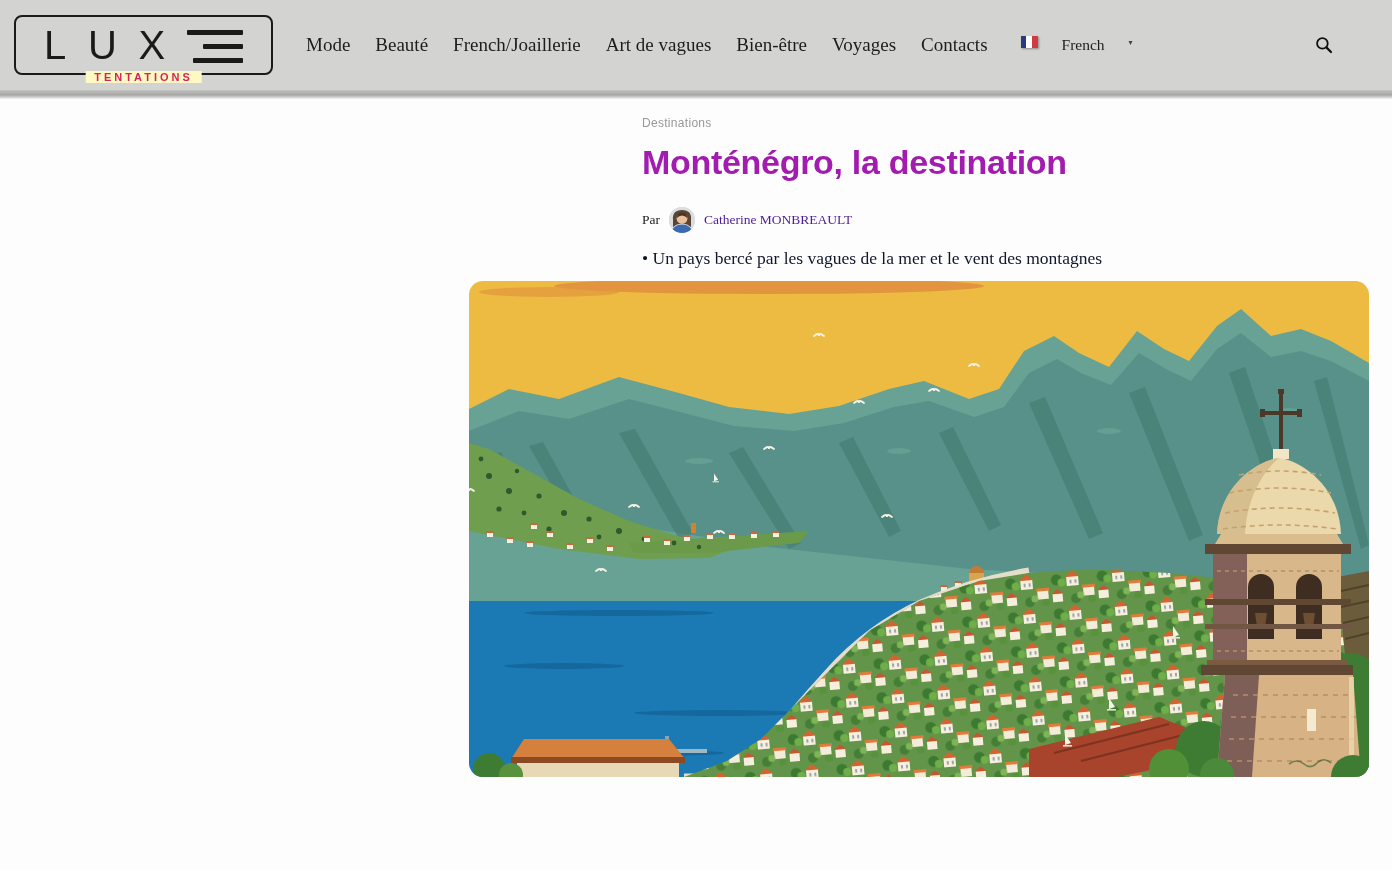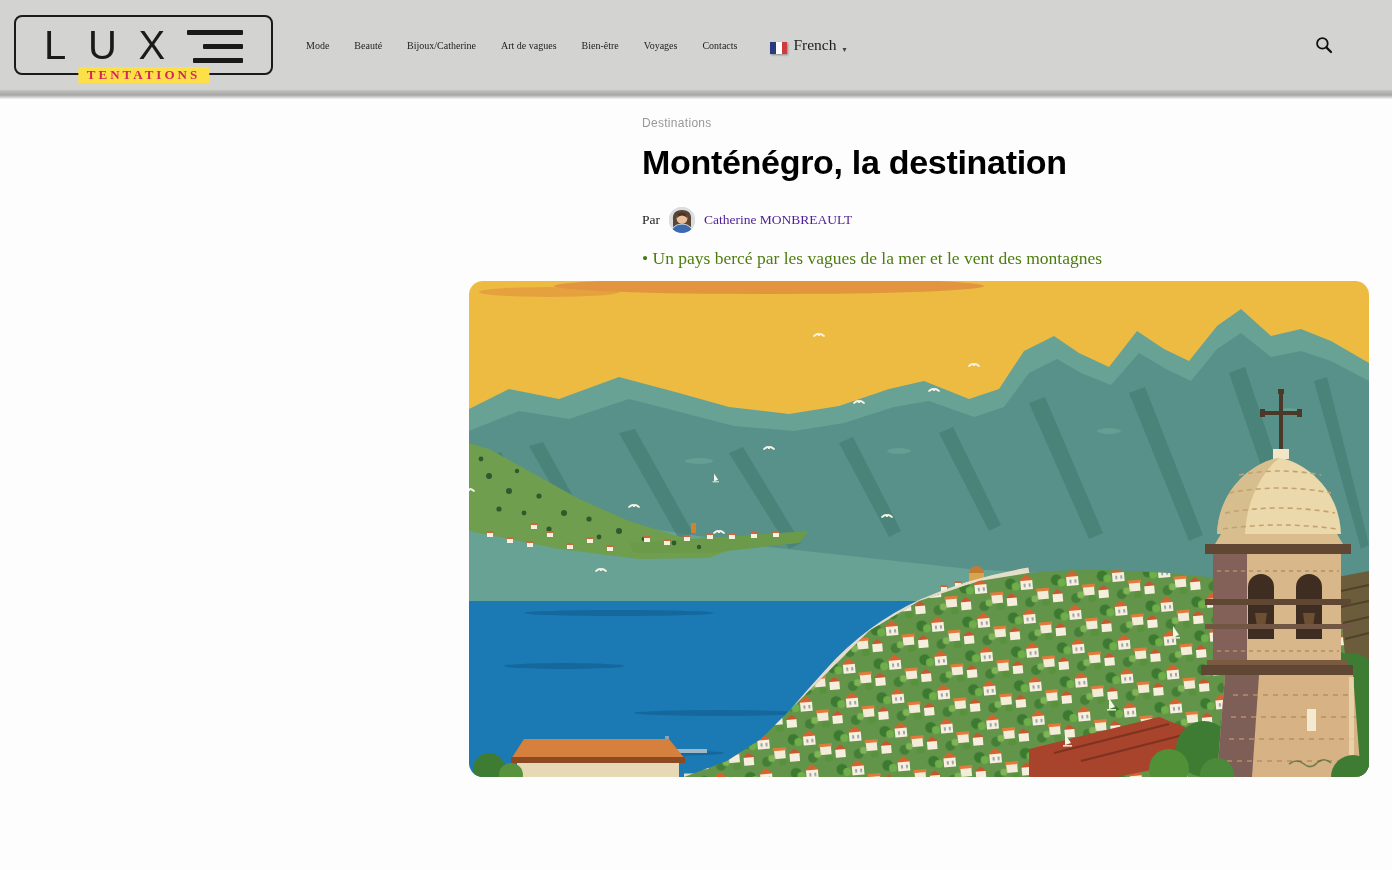--- a/index.html
+++ b/index.html
@@ -26,55 +26,55 @@
     font-family:"Liberation Sans", sans-serif;
     font-size:40px; font-weight:400; color:#1a1a1a; line-height:1;
   }
   .logo-e { display:flex; flex-direction:column; align-items:flex-end; gap:9px; width:56px; padding-top:2px;}
   .logo-e i { display:block; height:5px; background:#1a1a1a; border-radius:1px; }
   .logo-e i:nth-child(1){ width:56px; }
   .logo-e i:nth-child(2){ width:40px; }
   .logo-e i:nth-child(3){ width:50px; }
   .logo-sub {
     position:absolute; left:50%; bottom:-10px; transform:translateX(-50%);
-    background:#fde047; padding:0 9px;
-    font-family:Liberation Serif, serif;
-    font-size:13px; font-weight:700; letter-spacing:3px; color:#d5245c; white-space:nowrap;
+    background:#fef9c3; padding:0 9px;
+    font-family:Liberation Sans, sans-serif;
+    font-size:11px; font-weight:700; letter-spacing:3px; color:#d5245c; white-space:nowrap;
   }
   .main-nav { display:flex; align-items:center; gap:25px; margin-left:33px; }
-  .nav-item { font-size:10px; color:#1d1d1d; cursor:pointer; white-space:nowrap; }
-  .lang { display:flex; align-items:flex-end; gap:6px; cursor:pointer;padding-left:8px; }
+  .nav-item { font-size:19px; color:#1d1d1d; cursor:pointer; white-space:nowrap; }
+  .lang { display:flex; align-items:flex-start; gap:24px; cursor:pointer;padding-left:8px; }
   .flag { width:17px; height:12px; display:flex; box-shadow:1px 1px 2px rgba(0,0,0,.35); }
   .flag i { flex:1; }
   .flag i:nth-child(1){ background:#2b3a7d; }
   .flag i:nth-child(2){ background:#ffffff; }
   .flag i:nth-child(3){ background:#d03a43; }
   .lang-label { font-size:15.5px; color:#1d1d1d; }
   .lang-caret { font-size:8px; color:#444; padding-top:2px; }
   .search-btn { margin-left:auto; margin-right:59px; cursor:pointer; display:flex; align-items:center; }
 
   
   .article { position:relative; margin-left:469px; width:900px; }
   .category {
     margin:17px 8px 0 173px;
     font-family:"Liberation Sans", sans-serif;
     font-size:12px; color:#989898; letter-spacing:.3px; cursor:pointer; display:inline-block;
   }
   .article-title {
     margin:9px 0 0 173px; width:560px;
     font-family:"Liberation Sans", sans-serif;
     font-size:34px; line-height:44px; font-weight:700; letter-spacing:-.3px;
-    color:#000000;
+    color:#a21caf;
   }
   .article-title span { display:block; }
   .byline { margin:23px 0 0 173px; display:flex; align-items:center; gap:9px; }
   .byline-prefix { font-size:13.5px; color:#222; }
   .avatar { width:26px; height:26px; border-radius:50%; overflow:hidden; flex:0 0 auto; background:#cfd8df; }
   .author-name { font-size:13.5px; color:#4c1d95; cursor:pointer; }
-  .excerpt { margin:15px 0 12px 173px; font-size:17.5px; color:#4d7c0f; }
+  .excerpt { margin:15px 0 12px 173px; font-size:17.5px; color:#0f172a; }
   .hero { margin-top:11px; width:900px; height:496px; border-radius:14px; overflow:hidden; position:relative; }
   .hero svg { display:block; width:900px; height:496px; }
 </style>
 </head>
 <body>
 
 <header class="site-header">
   <div class="logo-box">
     <span class="logo-letter">L</span>
     <span class="logo-letter">U</span>
@@ -82,21 +82,21 @@
     <span class="logo-e">
         <i></i>
         <i></i>
         <i></i>
       </span>
     <span class="logo-sub">TENTATIONS</span>
   </div>
   <nav class="main-nav">
     <span class="nav-item">Mode</span>
     <span class="nav-item">Beauté</span>
-    <span class="nav-item">Bijoux/Catherine</span>
+    <span class="nav-item">French/Joaillerie</span>
     <span class="nav-item">Art de vagues</span>
     <span class="nav-item">Bien-être</span>
     <span class="nav-item">Voyages</span>
     <span class="nav-item">Contacts</span>
     <span class="lang">
       <span class="flag">
           <i></i>
           <i></i>
           <i></i>
         </span>

